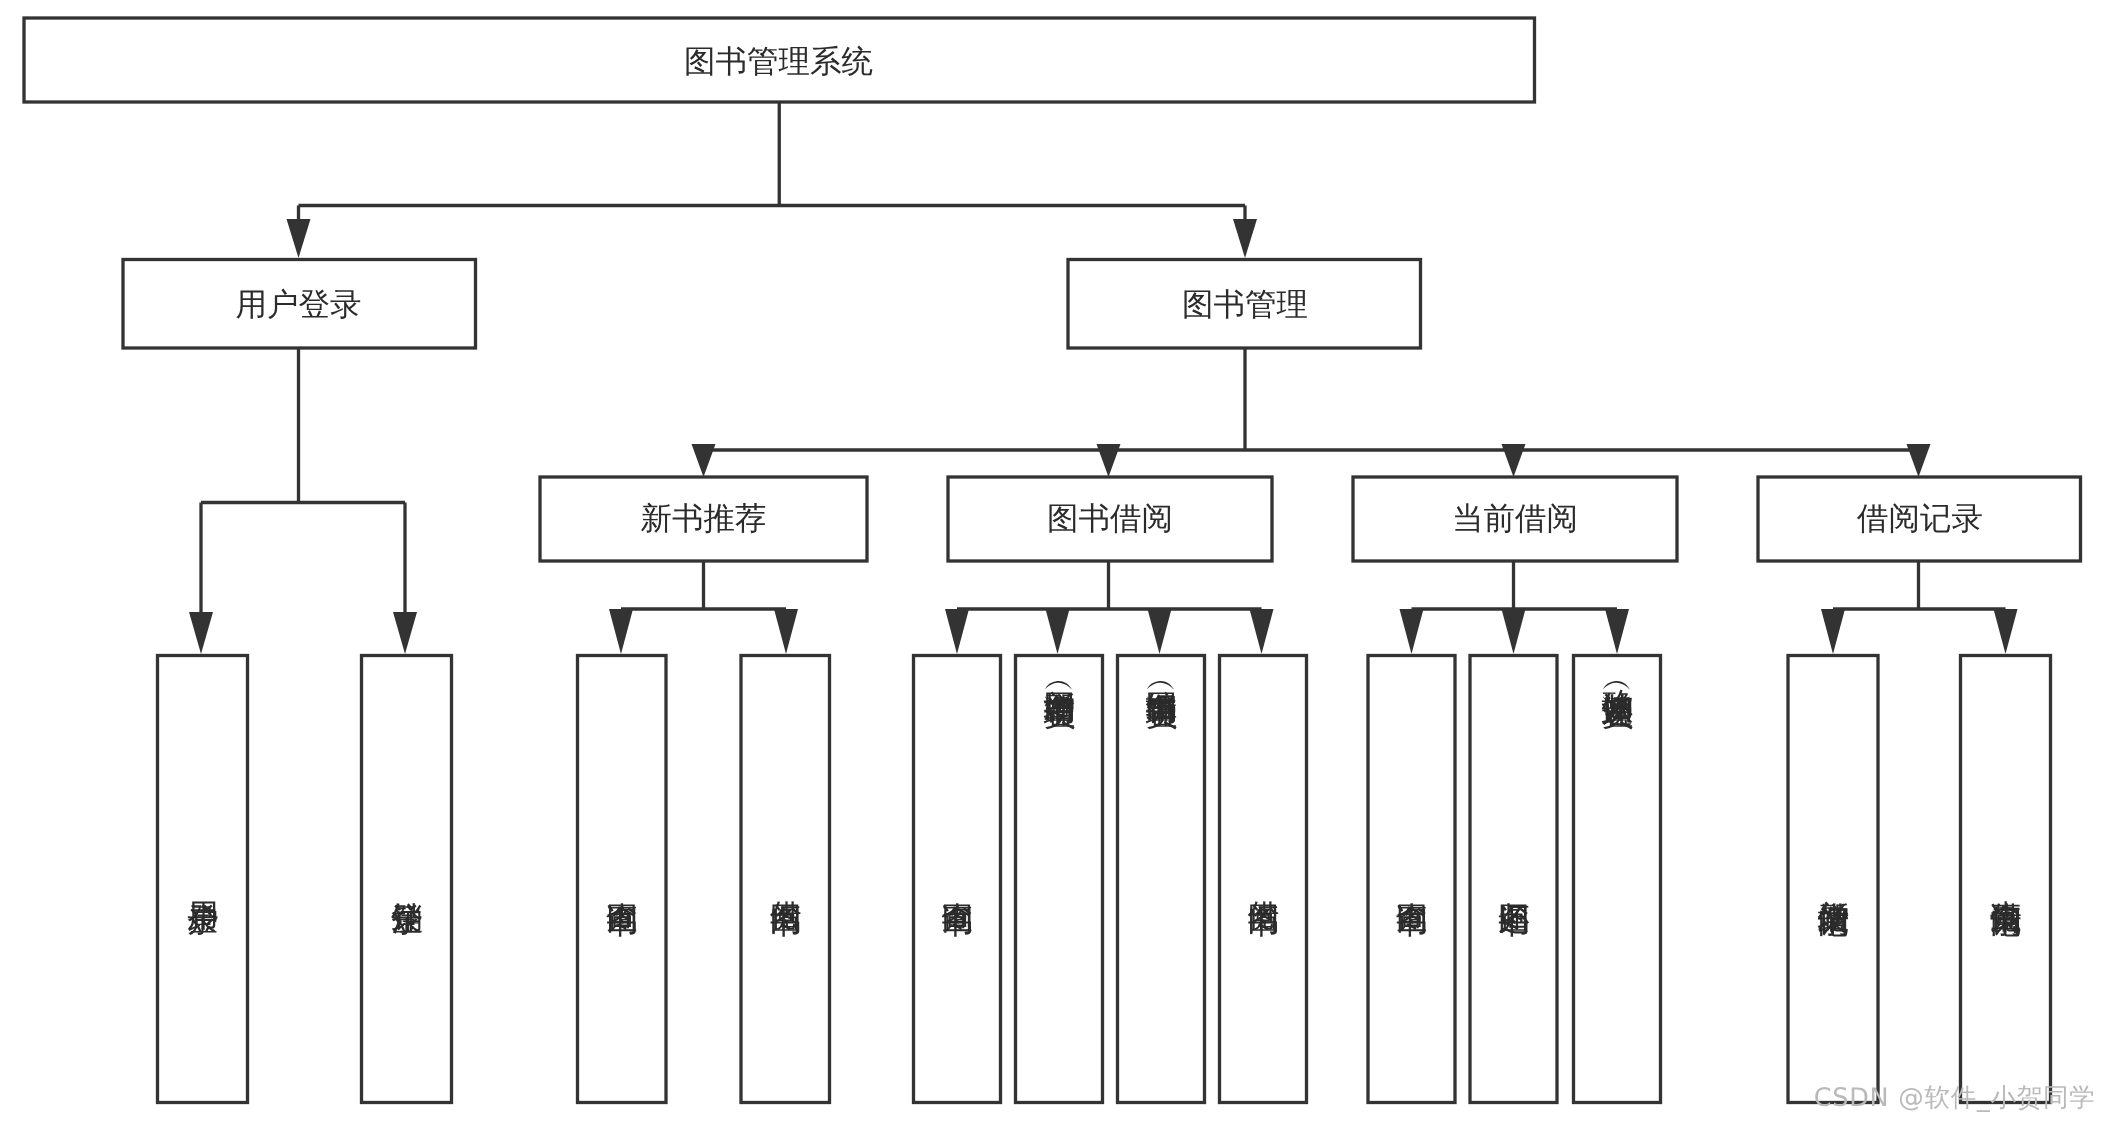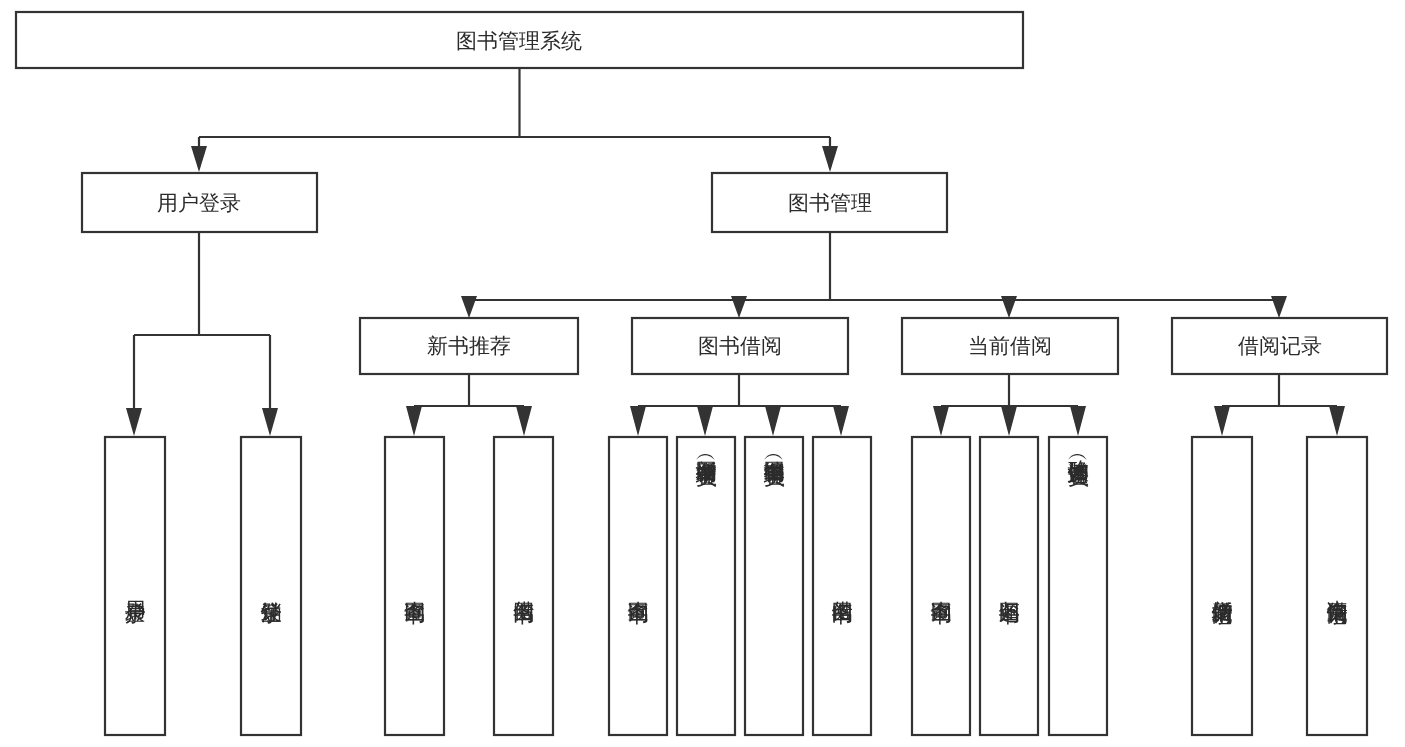--- a/index.html
+++ b/index.html
@@ -244,14 +244,15 @@
     <span class="vtext">确认归还（管理员）</span>
   </div>
 
   <div class="vtext-wrap" style="left:1192px; top:437px; width:60px; height:298px;">
     <span class="vtext">新增借阅记录</span>
   </div>
   <div class="vtext-wrap" style="left:1307px; top:437px; width:60px; height:298px;">
     <span class="vtext">查询借阅记录</span>
   </div>
 
+  <div class="watermark">CSDN @软件_小贺同学</div>
 
 </div>
 
 </body></html>

